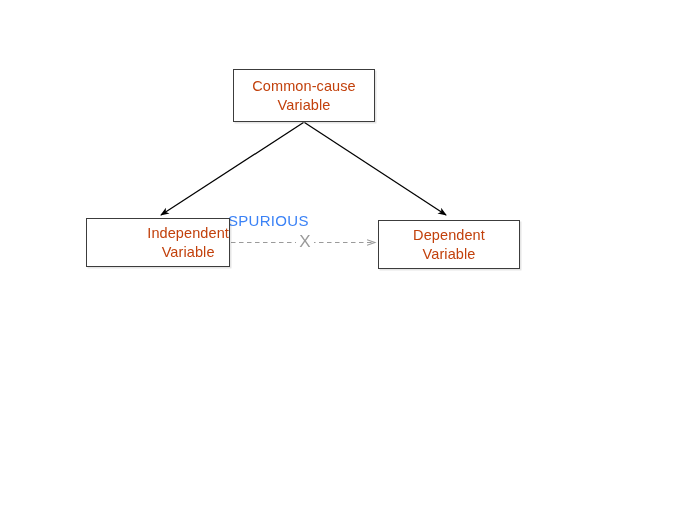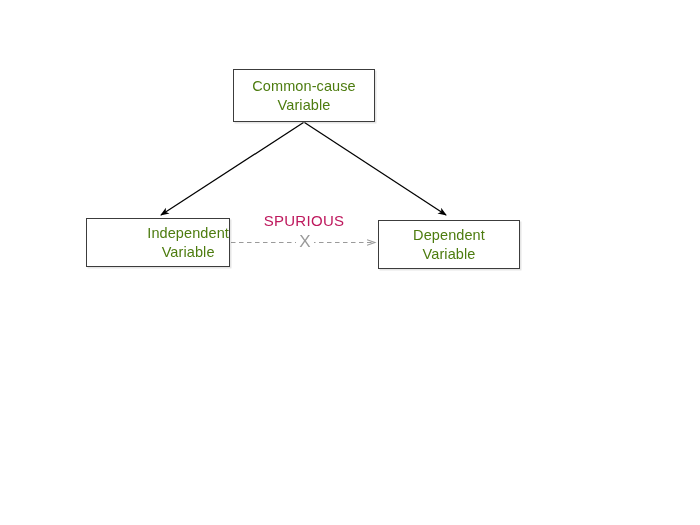--- a/index.html
+++ b/index.html
@@ -22,21 +22,21 @@
     background: #ffffff;
     box-shadow: 1.5px 1.5px 0 rgba(0,0,0,0.10);
     display: flex;
     align-items: center;
     justify-content: center;
     z-index: 3;
   }
   .node-label {
     font-size: 14.5px;
     line-height: 19px;
-    color: #4d7c0f;
+    color: #c2410c;
     text-align: center;
     white-space: pre-line;
     letter-spacing: 0.1px;
   }
   #node-common {
     left: 233px;
     top: 69px;
     width: 142px;
     height: 53px;
   }
@@ -56,24 +56,23 @@
   #edges {
     position: absolute;
     left: 0;
     top: 0;
     width: 700px;
     height: 525px;
     z-index: 1;
   }
   .edge-caption {
     position: absolute;
-    color: #be185d;
+    color: #3b82f6;
     font-size: 15px;
     line-height: 17px;
-    text-align: center;
     letter-spacing: 0.3px;
     z-index: 2;
     white-space: nowrap;
   }
   #caption-top {
     left: 228px;
     top: 212px;
     width: 152px;
   }
   #caption-bottom {

